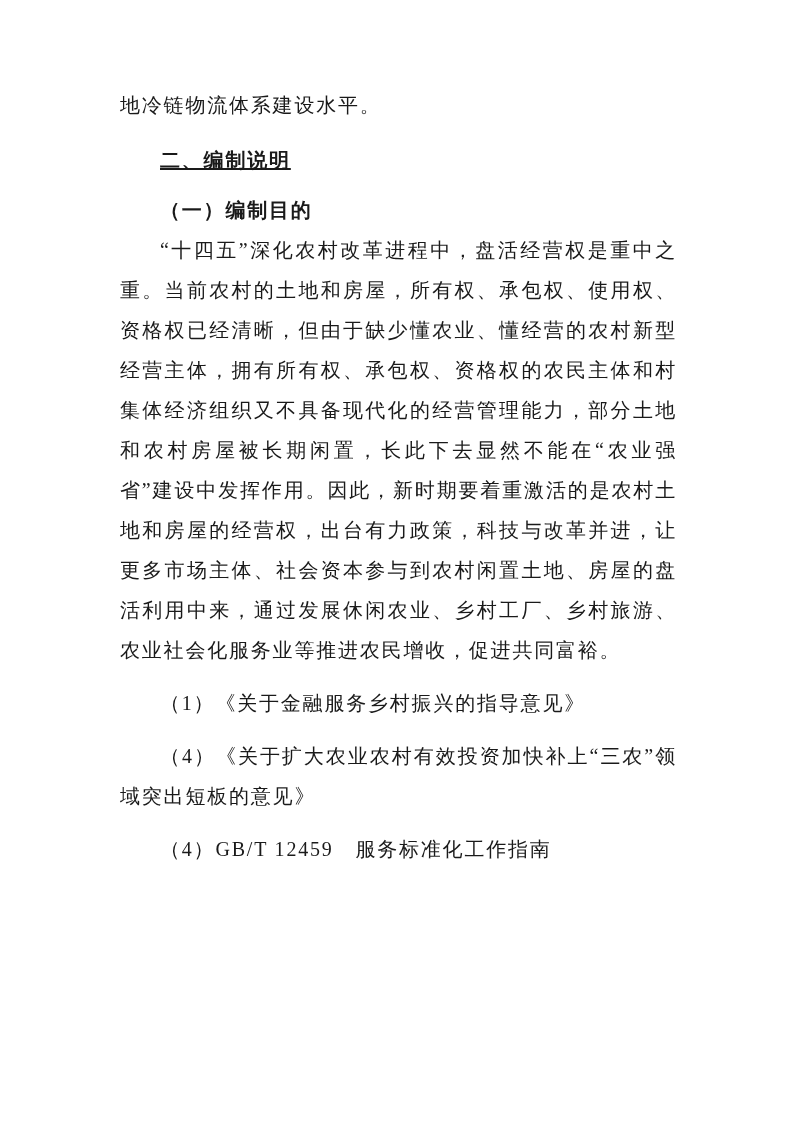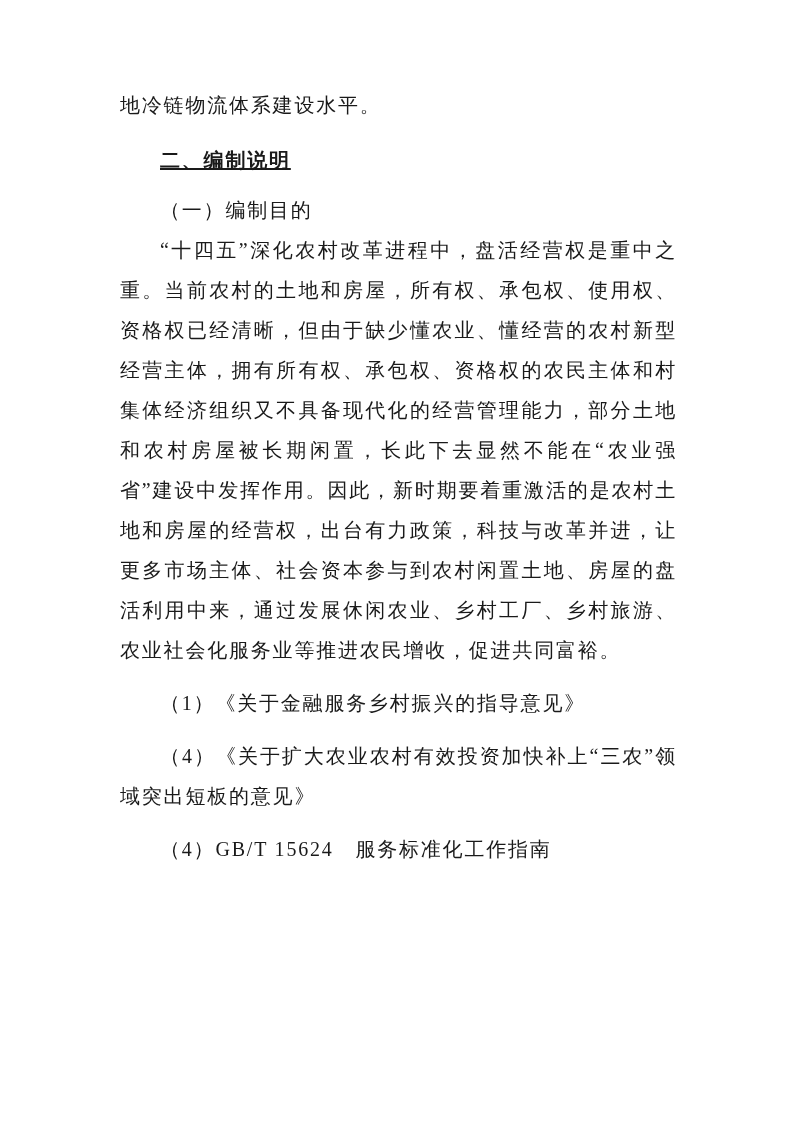--- a/index.html
+++ b/index.html
@@ -35,21 +35,21 @@
   .indent {
     text-indent: 2em;
   }
   .heading1 {
     font-family: "Liberation Sans", "DejaVu Sans", sans-serif;
     font-weight: 700;
     margin-top: 15px !important;
     text-decoration: underline;
   }
   .heading2 {
-    font-weight: 400;
+    font-weight: 700;
     margin-top: 10px !important;
   }
   .body-par {
     margin-top: 0 !important;
   }
   .ref-item {
     margin-top: 13px !important;
   }
   .page-number {
     position: absolute;
@@ -75,18 +75,18 @@
     <p class="heading2 indent">（一）编制目的</p>
 
     <p class="body-par indent">“十四五”深化农村改革进程中，盘活经营权是重中之重。当前农村的土地和房屋，所有权、承包权、使用权、资格权已经清晰，但由于缺少懂农业、懂经营的农村新型经营主体，拥有所有权、承包权、资格权的农民主体和村集体经济组织又不具备现代化的经营管理能力，部分土地和农村房屋被长期闲置，长此下去显然不能在“农业强省”建设中发挥作用。因此，新时期要着重激活的是农村土地和房屋的经营权，出台有力政策，科技与改革并进，让更多市场主体、社会资本参与到农村闲置土地、房屋的盘活利用中来，通过发展休闲农业、乡村工厂、乡村旅游、农业社会化服务业等推进农民增收，促进共同富裕。</p>
 
 
     <p class="ref-item indent">（1）《关于金融服务乡村振兴的指导意见》</p>
 
     <p class="ref-item indent">（4）《关于扩大农业农村有效投资加快补上“三农”领域突出短板的意见》</p>
 
 
-    <p class="ref-item indent">（4）GB/T 15624　服务标准化工作指南</p>
+    <p class="ref-item indent">（4）GB/T 12459　服务标准化工作指南</p>
 
   </div>
 
   <div class="page-number">2</div>
 </div>
 
 </body></html>

